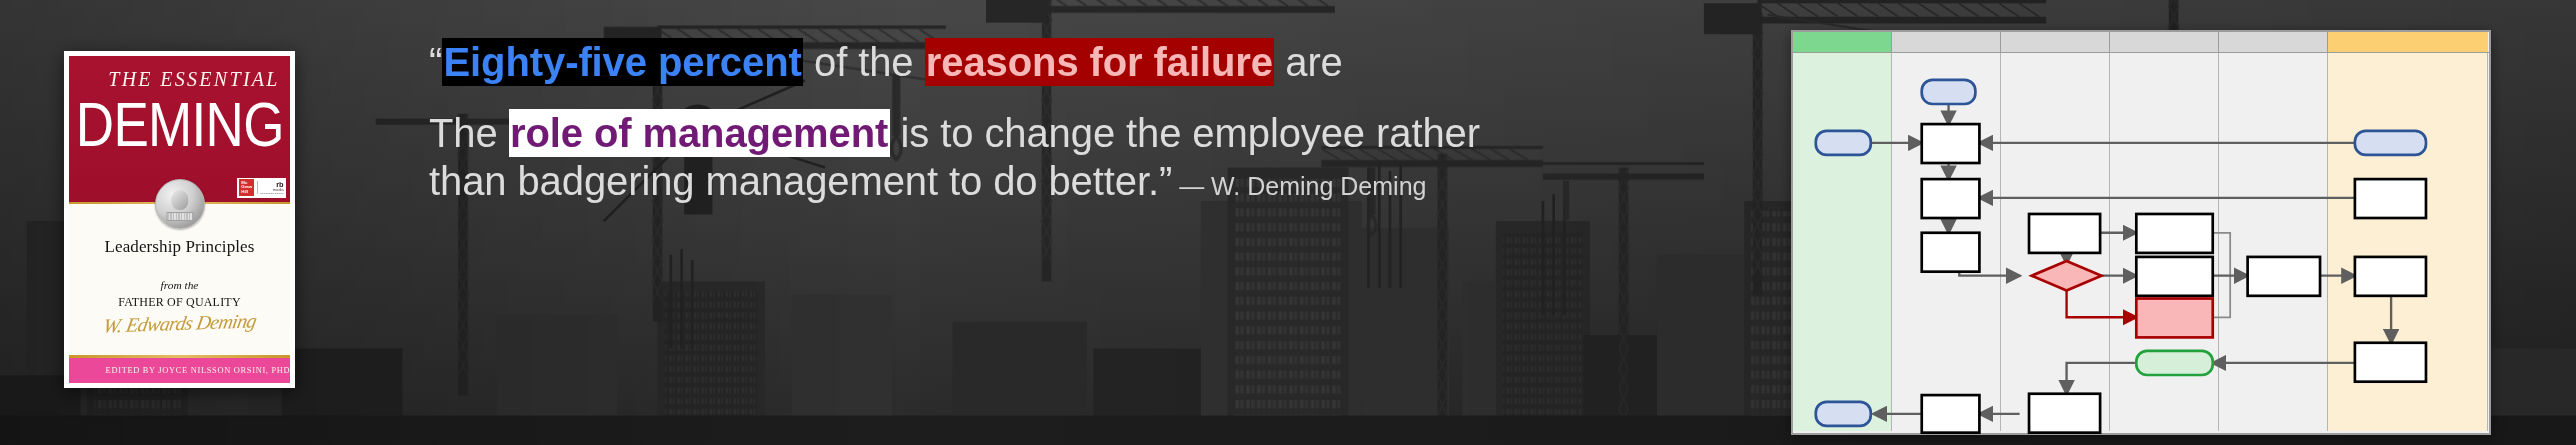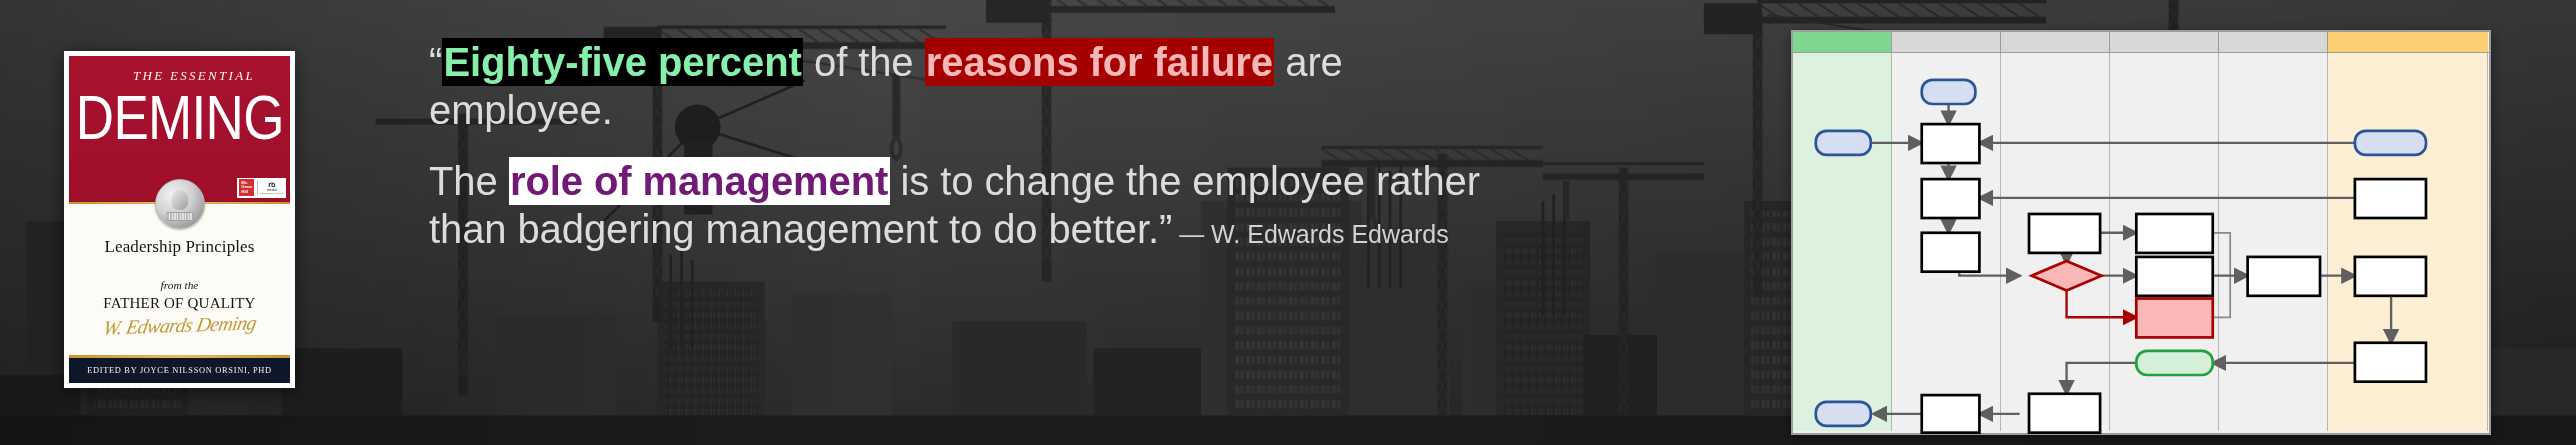--- a/index.html
+++ b/index.html
@@ -56,21 +56,21 @@
     background: #A81030;
     background: linear-gradient(180deg,#A8122F 0%,#9E0F2B 100%);
     height: 146px;
     padding-top: 12px;
     text-align: center;
   }
   .book-the-essential {
     font-family: "Liberation Serif", serif;
     font-style: italic;
     color: #fdf6ef;
-    font-size: 13px;
+    font-size: 20px;
     letter-spacing: 2.3px;
     font-weight: 400;
     text-transform: uppercase;
     margin-left: 29px;
   }
   .book-deming {
     font-family: "Liberation Sans", sans-serif;
     color: #ffffff;
     font-size: 52px;
     line-height: .92;
@@ -95,21 +95,21 @@
     background: #d32f2f;
     color: #fff;
     font-size: 4.4px;
     line-height: 1.06;
     font-weight: bold;
     padding: 1.3px 2px;
     text-align: left;
     font-family: "Liberation Sans", sans-serif;
   }
   .logo-divider { width: 0.7px; height: 13.4px; background: #bbb; }
-  .rb-logo { text-align: center; font-family: "Liberation Sans", sans-serif; }
+  .rb-logo { text-align: right; font-family: "Liberation Sans", sans-serif; }
   .rb-mark { font-size: 7.4px; font-weight: bold; color: #1a1a1a; line-height: 1; }
   .rb-media { font-size: 3.7px; color: #333; letter-spacing: 0.1px; }
   .rb-sub { font-size: 2.3px; color: #666; letter-spacing: 0.1px; }
 
   .gold-rule { height: 2.7px; background: linear-gradient(90deg,#C8962B,#E3BC66,#C8962B); }
   .book-mid {
     flex: 1;
     background: #FDFBF6;
     position: relative;
     text-align: center;
@@ -153,41 +153,41 @@
   }
   .book-from {
     font-family: "Liberation Serif", serif;
     font-style: italic;
     font-size: 11.4px;
     color: #141414;
     margin-top: 22px;
   }
   .book-father {
     font-family: "Liberation Serif", serif;
-    font-size: 15px;
+    font-size: 12px;
     color: #141414;
     text-transform: uppercase;
     letter-spacing: 0.2px;
     margin-top: 4px;
   }
   .book-sig {
     font-family: "Liberation Serif", serif;
     font-style: italic;
     color: #C49A3A;
     font-size: 20px;
     margin-top: 2.7px;
     transform: skewX(-12deg) rotate(-2deg);
     letter-spacing: -0.7px;
   }
   .book-bottom {
-    background: #0f172a;
+    background: #ec4899;
     height: 25.5px;
     display: flex;
     align-items: center;
-    justify-content: center;
+    justify-content: flex-end;
   }
   .book-editor {
     font-family: "Liberation Serif", serif;
     color: #FBF3E6;
     font-size: 8.4px;
     letter-spacing: 0.7px;
     text-transform: uppercase;
   }
 
   
@@ -202,21 +202,21 @@
     font-size: 40px;
     line-height: 48px;
     color: #dcdcdc;
     font-weight: 400;
     white-space: nowrap;
     letter-spacing: -0.1px;
   }
   .quote-gap { height: 23px; }
   .hl-black {
     background: #000000;
-    color: #86efac;
+    color: #3b82f6;
     font-weight: bold;
     padding: 2px 1.3px;
     box-decoration-break: clone;
   }
   .hl-red {
     background: #A50000;
     color: #F7B7B7;
     font-weight: bold;
     padding: 2px 1.3px;
     box-decoration-break: clone;
@@ -465,27 +465,26 @@
       <div class="gold-rule"></div>
       <div class="book-bottom">
         <span class="book-editor">EDITED BY JOYCE NILSSON ORSINI, PhD</span>
       </div>
     </div>
   </div>
 
   <div id="quote-block">
     <div class="quote-line"><span>“</span><span class="hl-black">Eighty-five percent</span><span> of the </span><span class="hl-red">reasons for failure</span><span> are</span></div>
 
-    <div class="quote-line">employee.</div>
 
     <div class="quote-gap"></div>
 
     <div class="quote-line"><span>The </span><span class="hl-white">role of management</span><span> is to change the employee rather</span></div>
 
-    <div class="quote-line"><span>than badgering management to do better.”</span><span class="attribution">&nbsp;<span>— W. Edwards Edwards</span></span></div>
+    <div class="quote-line"><span>than badgering management to do better.”</span><span class="attribution">&nbsp;<span>— W. Deming Deming</span></span></div>
   </div>
 
   <div id="flow-panel">
 
     <div class="lane-headers">
       <div class="lane-header" style="width:99px;background:#7DD78E;"></div>
       <div class="lane-header" style="width:109px;background:#D8D8D8;"></div>
       <div class="lane-header" style="width:109px;background:#D8D8D8;"></div>
       <div class="lane-header" style="width:109px;background:#D8D8D8;"></div>
       <div class="lane-header" style="width:109px;background:#D8D8D8;"></div>

